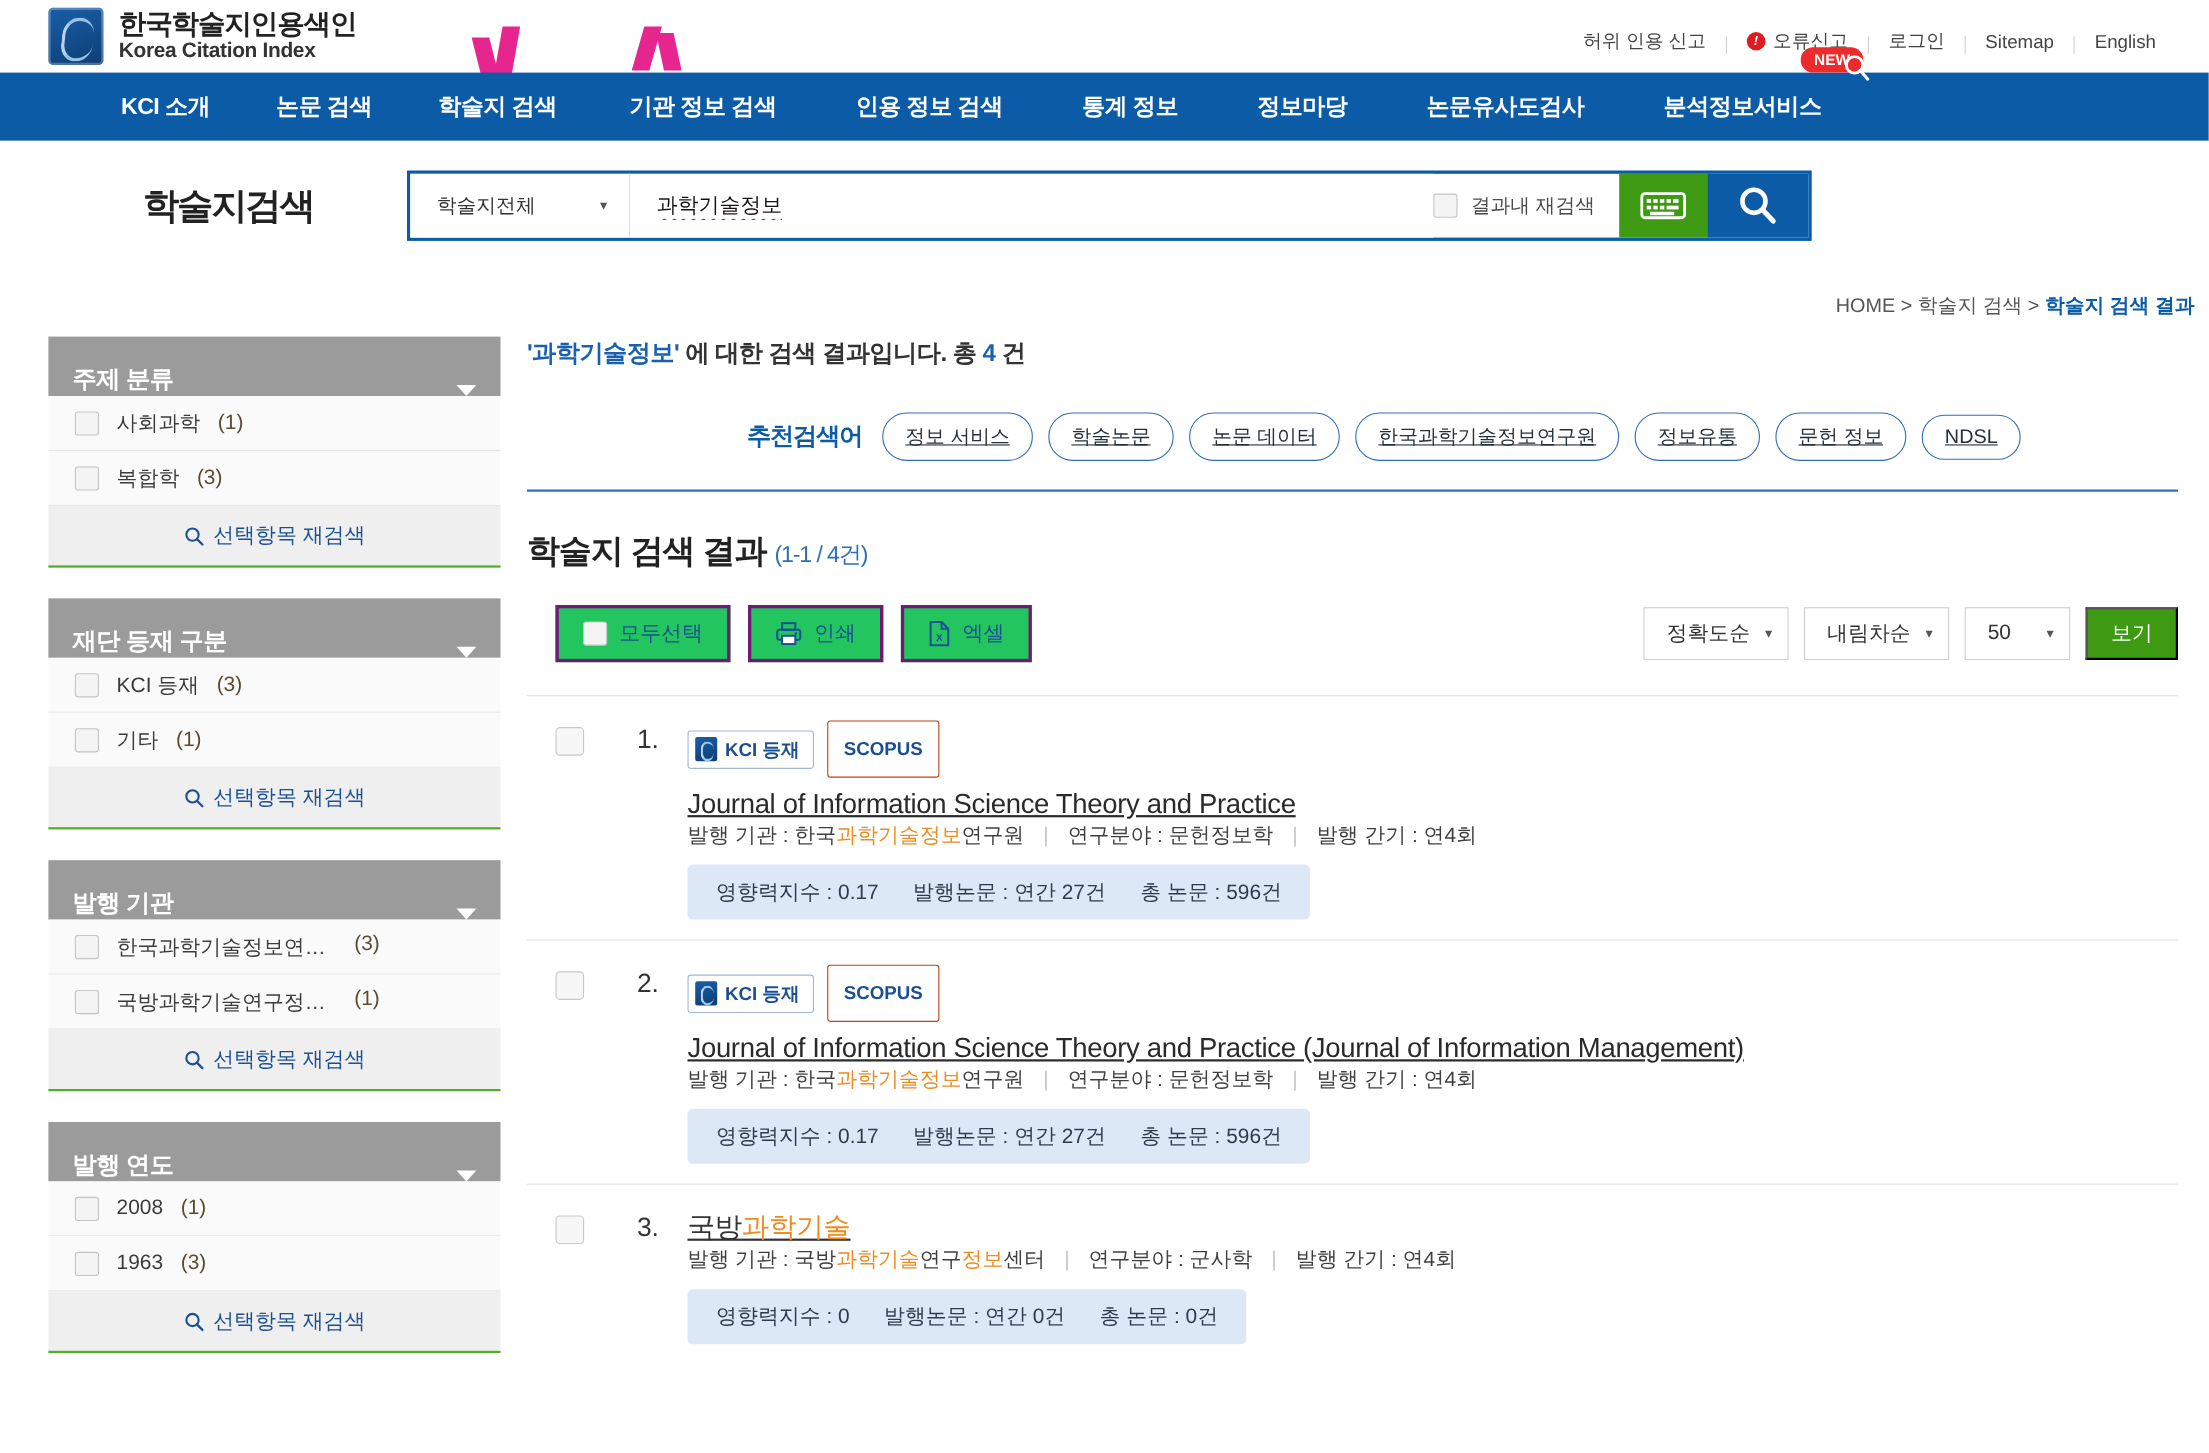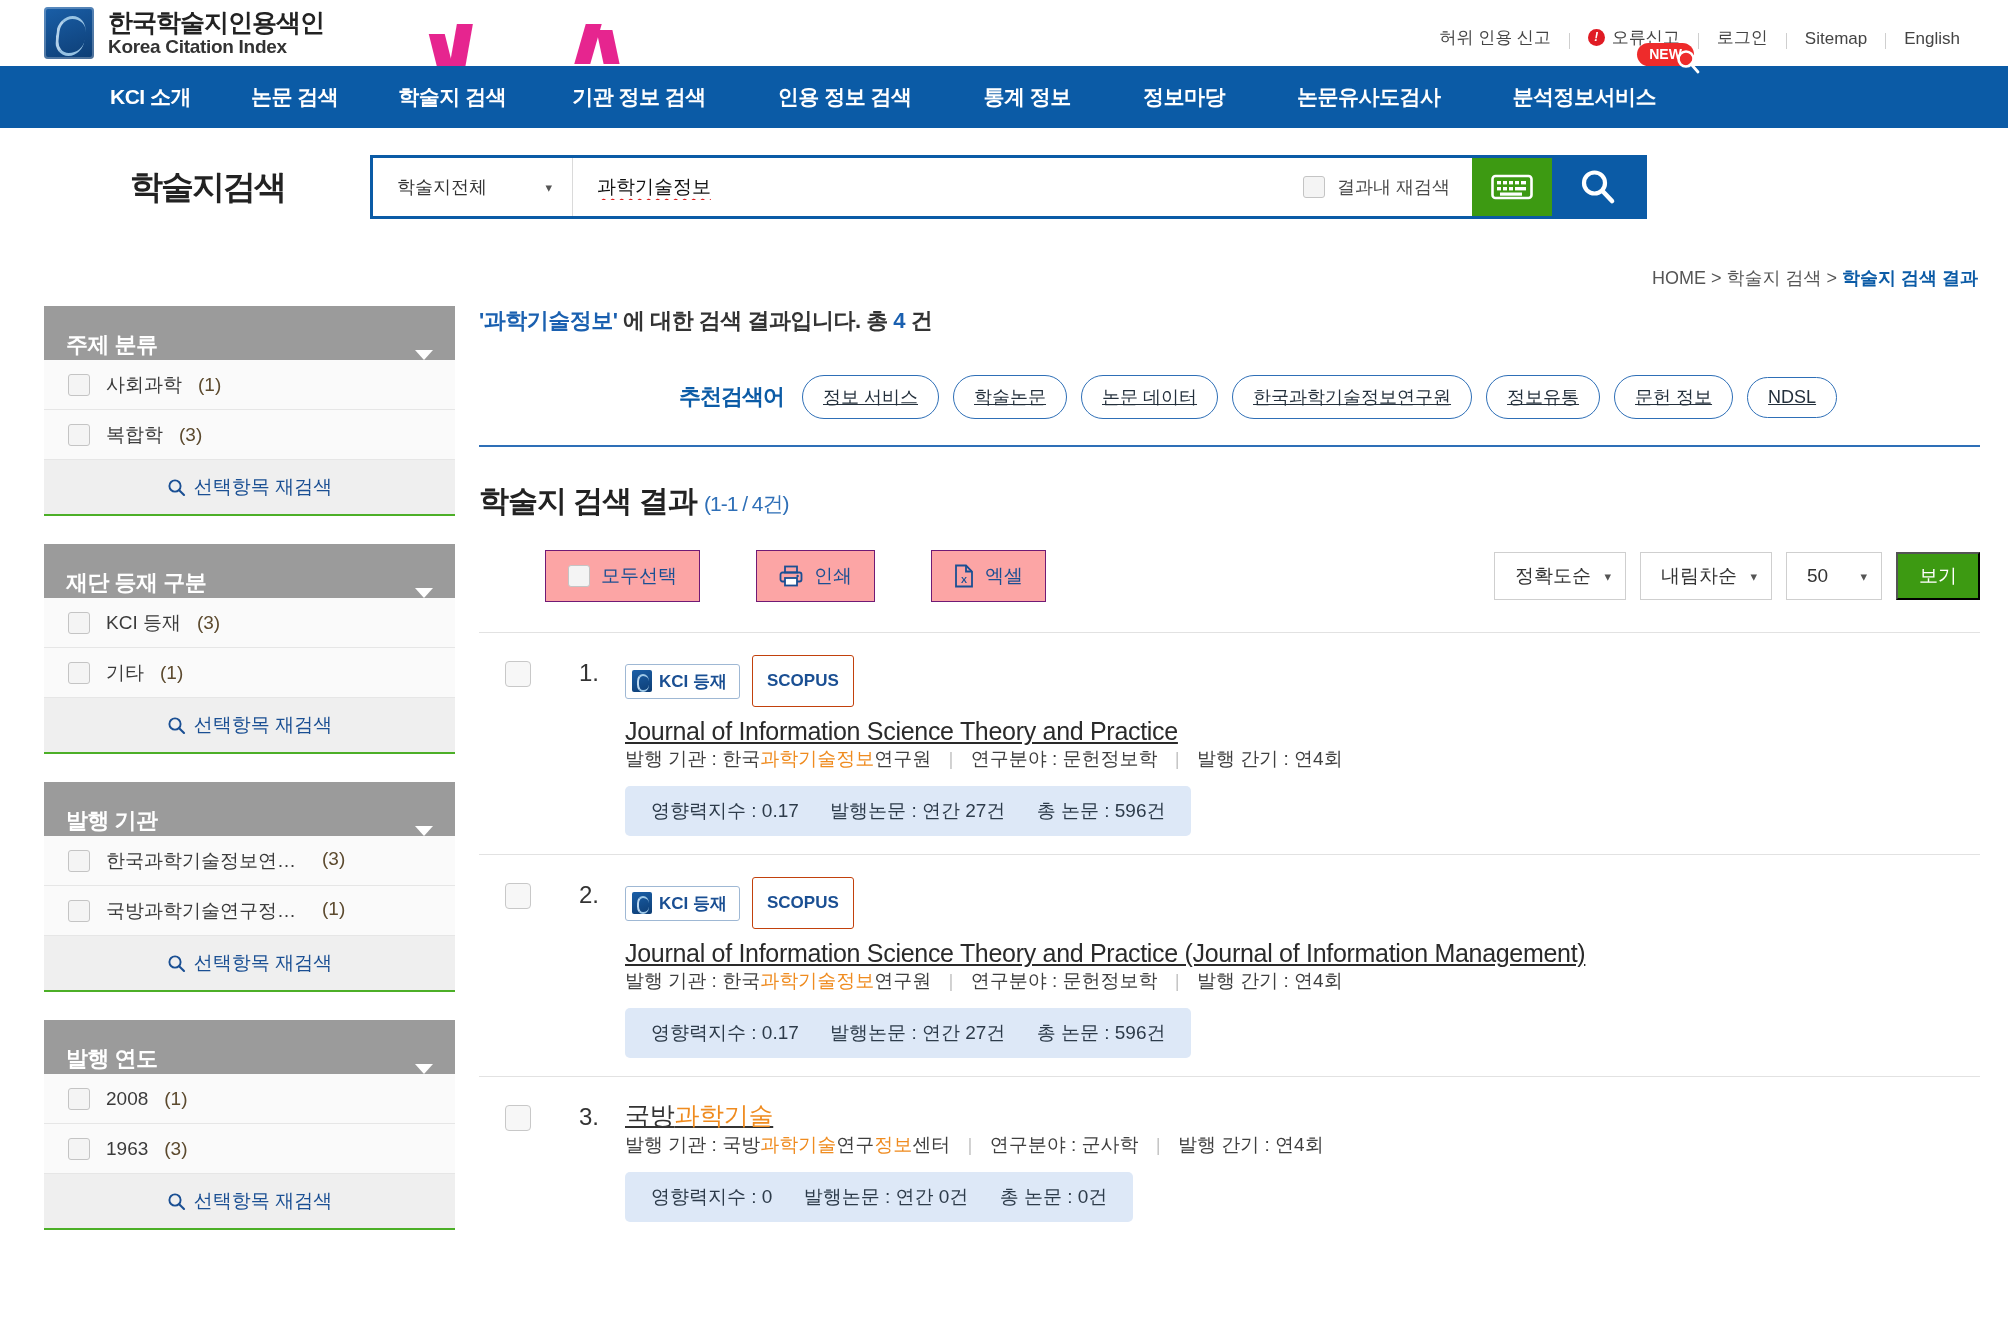--- a/index.html
+++ b/index.html
@@ -180,21 +180,21 @@
     width: 80px; background: #3d9a12;
     display: flex; align-items: center; justify-content: center;
   }
   .sb-submit {
     width: 92px; background: #0b5ba6;
     display: flex; align-items: center; justify-content: center;
   }
 
   .breadcrumb {
     position: absolute;
-    right: 30px; bottom: -44px;
+    right: 13px; bottom: -44px;
     font-size: 18px; color: #555;
     white-space: nowrap;
   }
   .breadcrumb b { color: #0b5ba6; }
 
   
   .layout {
     display: flex;
     padding-top: 60px;
     align-items: flex-start;
@@ -274,29 +274,28 @@
   }
   .results-title .range { font-size: 21px; color: #2e6fb7; font-weight: normal; }
 
   .toolbar {
     display: flex; align-items: center; justify-content: space-between;
     margin-bottom: 30px;
     padding-left: 26px;
   }
   .tb-left { display: flex; gap: 16px; }
   .tb-btn {
-    border: 1px solid #701a75;
-    background: #fca5a5;
+    border: 3px solid #701a75;
+    background: #22c55e;
     height: 52px;
     display: inline-flex; align-items: center; gap: 11px;
     padding: 0 22px;
     font-size: 19px; color: #1a4f93;
     white-space: nowrap;
     cursor: pointer;
-    margin-left: 40px;
   }
   .tb-right { display: flex; gap: 14px; align-items: center; }
   .tb-select {
     border: 1px solid #cfcfcf; background: #fff;
     height: 48px; min-width: 132px;
     display: inline-flex; align-items: center; justify-content: space-between;
     padding: 0 14px 0 20px;
     font-size: 19px; color: #333;
     cursor: pointer;
   }

